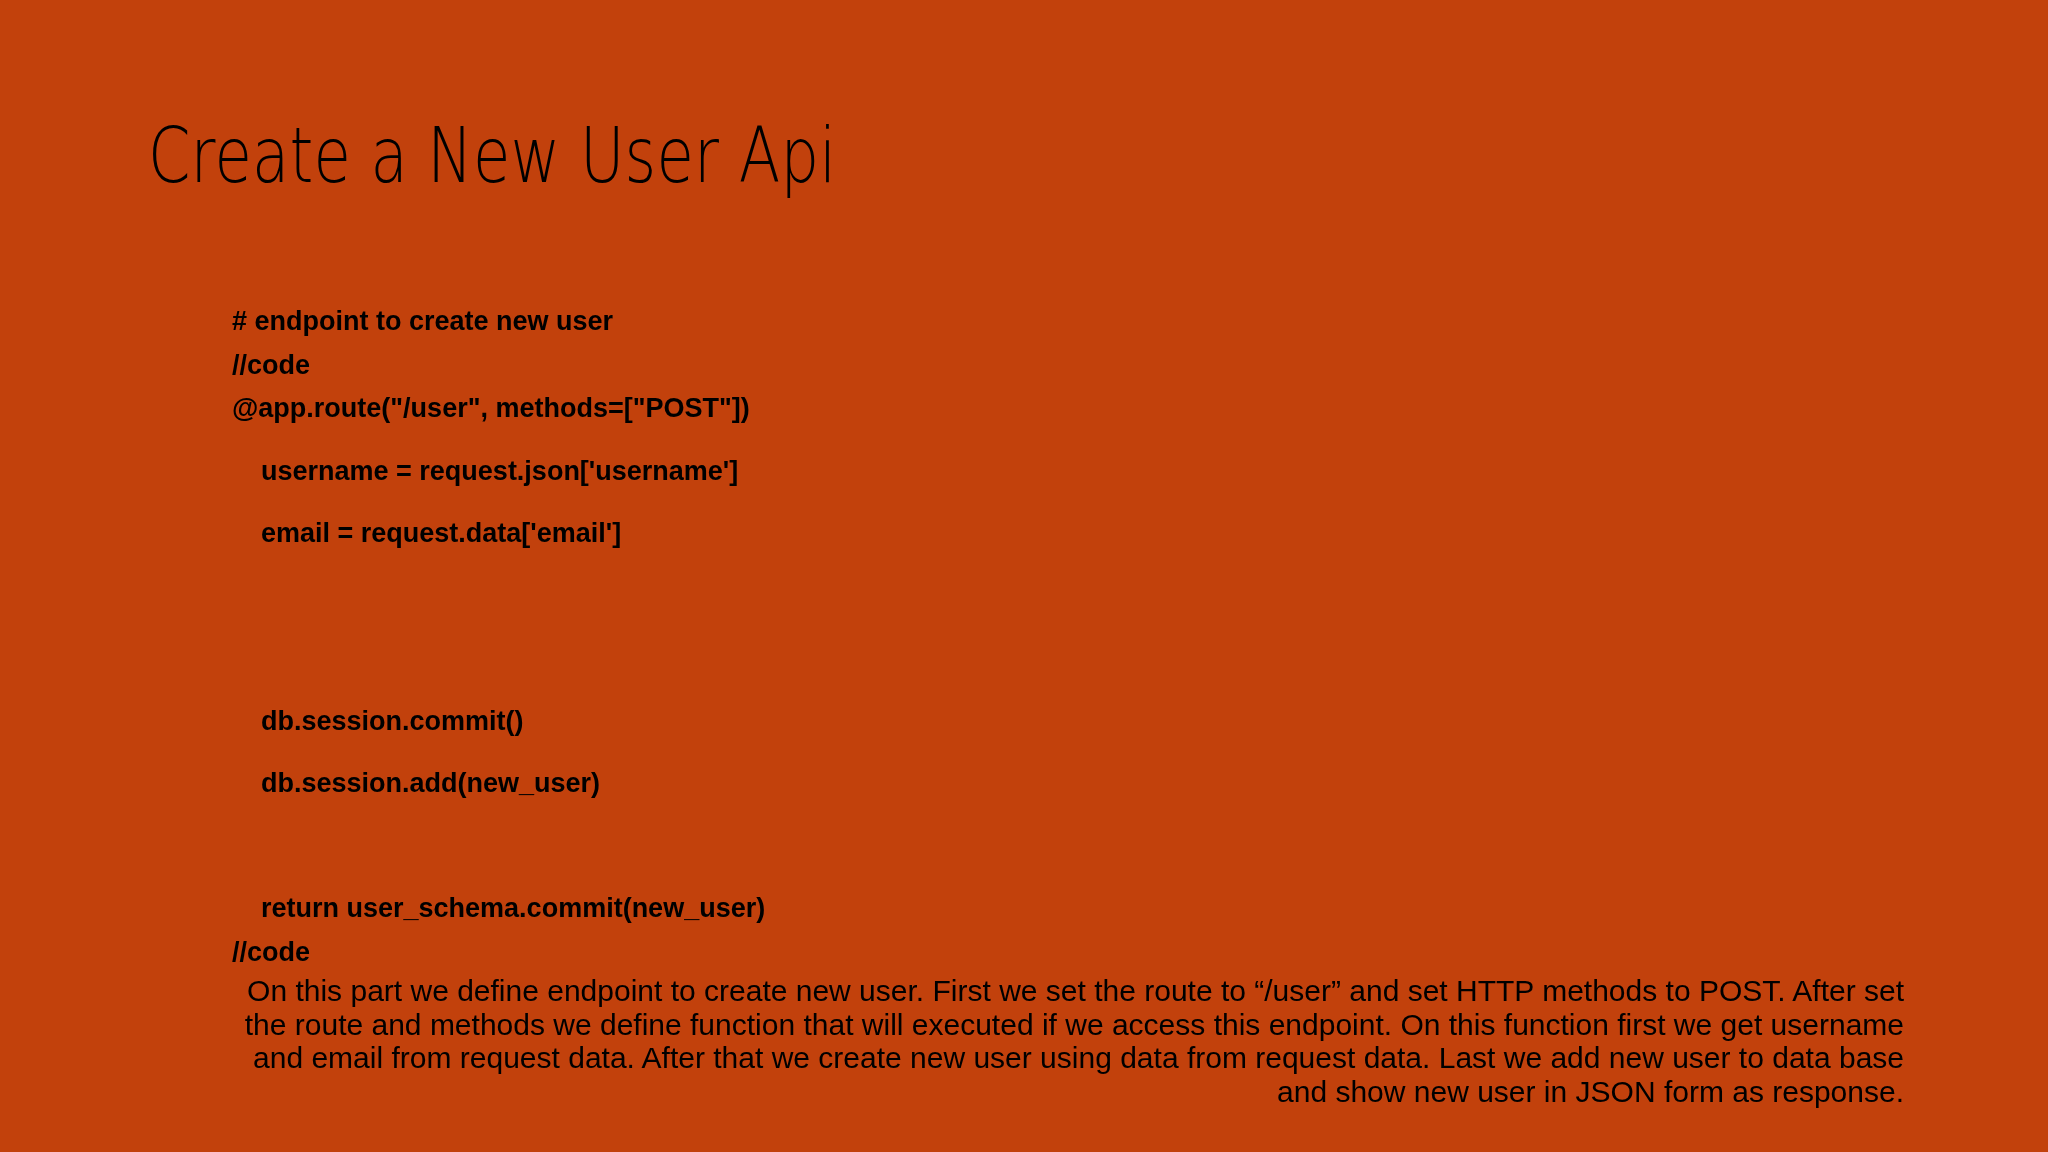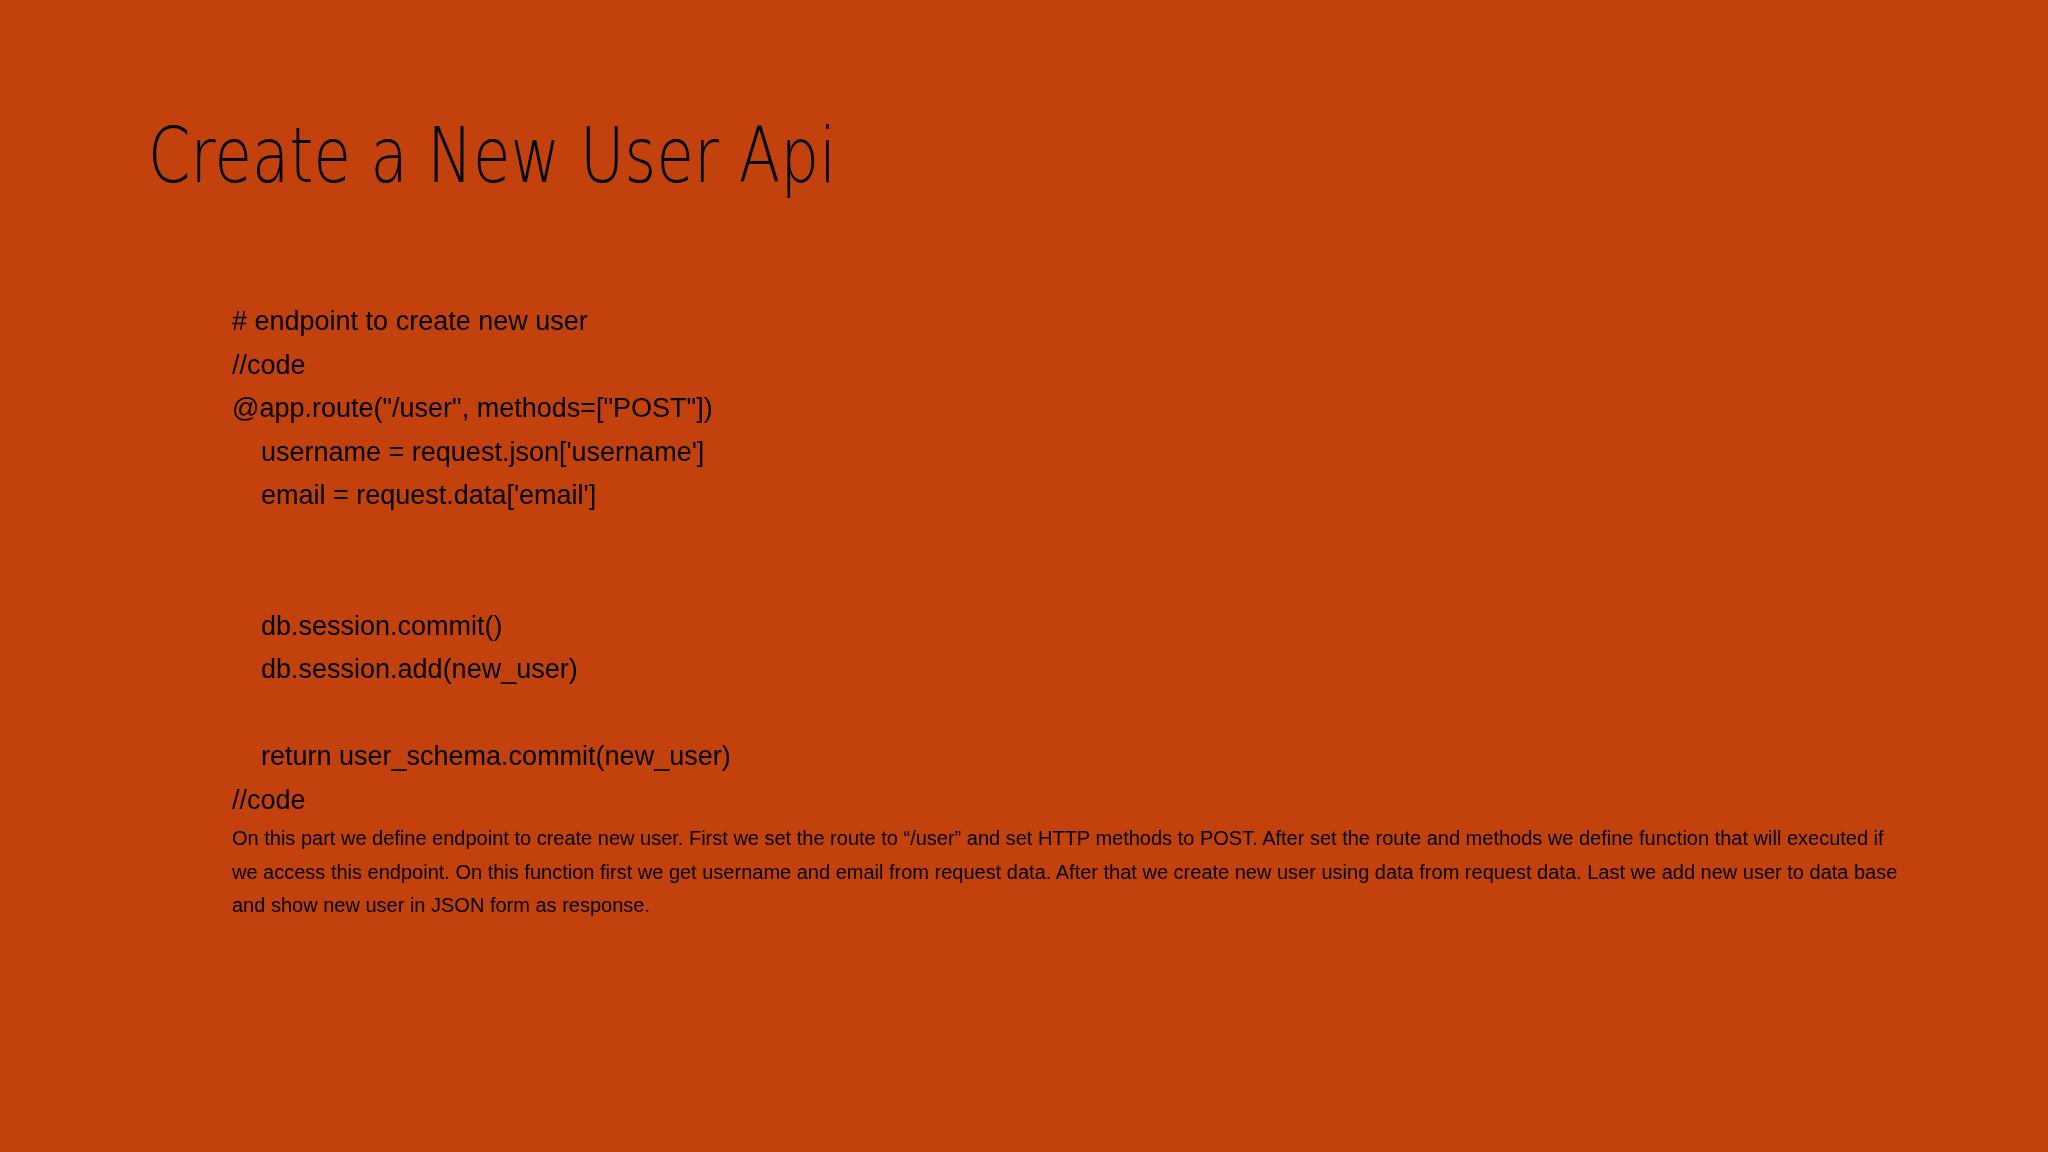--- a/index.html
+++ b/index.html
@@ -49,44 +49,45 @@
 
   
   .code-list {
     margin: 0;
     padding: 0;
     list-style: none;
   }
   .code-line {
     font-family: "Liberation Sans", sans-serif;
     font-size: 27px;
-    font-weight: 400;
+    font-weight: 700;
     line-height: 43.5px;
     height: 43.5px;
     color: #000000;
     white-space: pre;
   }
   .code-line.indent-1 {
     padding-left: 29px;
+    margin-top: 19px;
   }
   .code-line.blank {
     height: 43.5px;
   }
 
   
   .explain-paragraph {
     margin: 0;
     padding: 0;
     width: 1672px;
     font-family: "Liberation Sans", sans-serif;
-    font-size: 20px;
+    font-size: 30px;
     font-weight: 400;
     line-height: 33.5px;
     color: #000000;
-    text-align: left;
+    text-align: right;
     hyphens: none;
     word-spacing: 0px;
   }
 </style>
 </head>
 <body>
 
 <div class="slide">
 
   <div class="slide-title">Create a New User Api</div>

